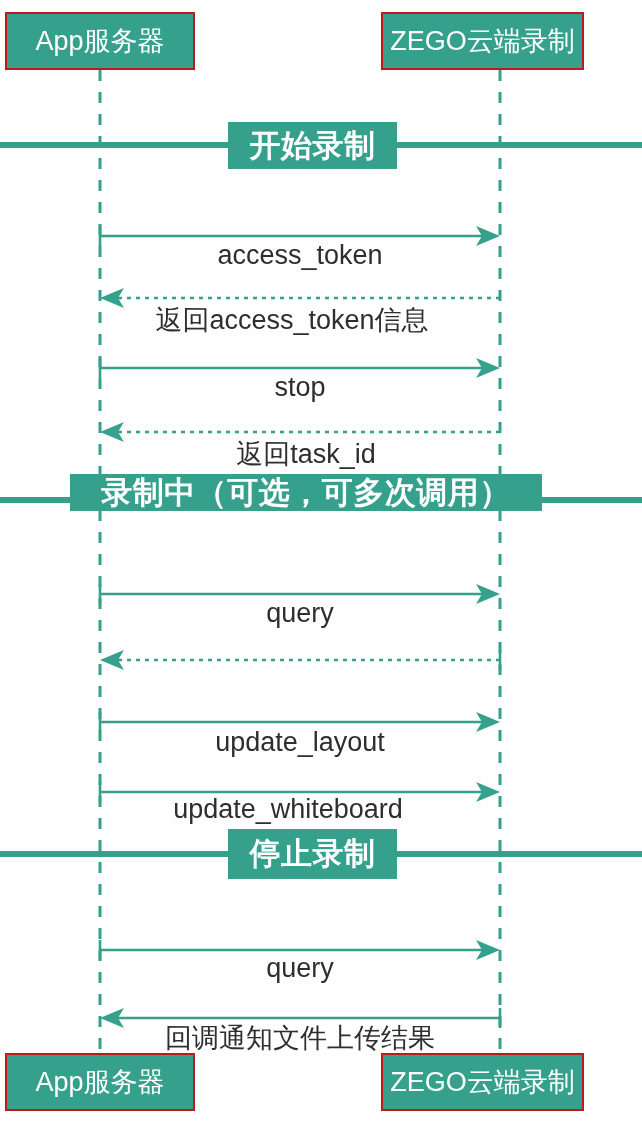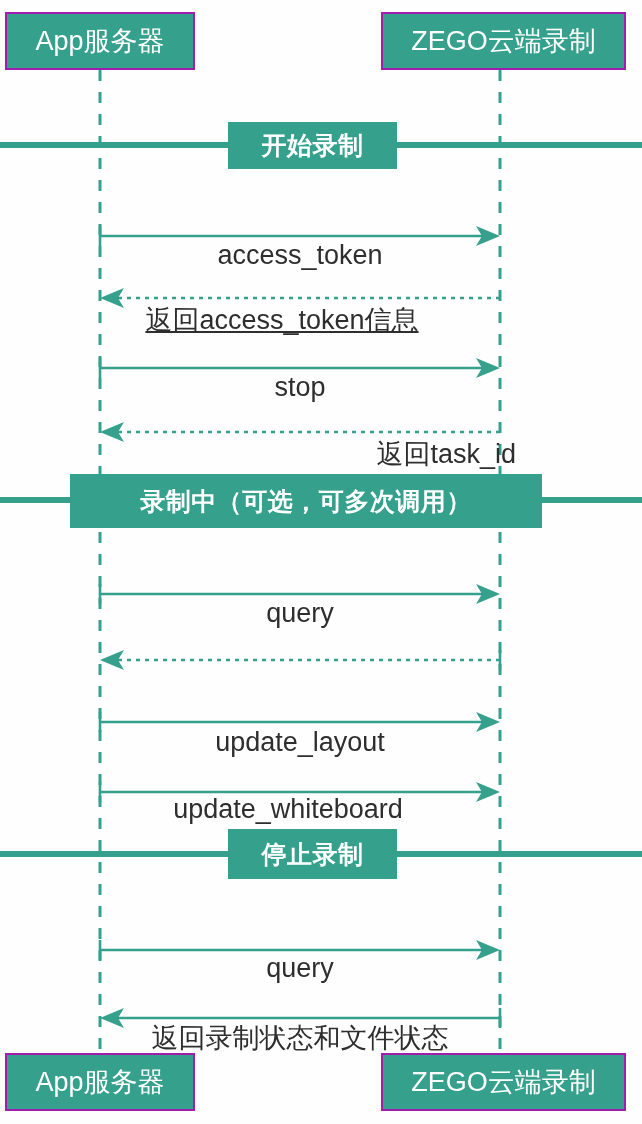--- a/index.html
+++ b/index.html
@@ -25,52 +25,52 @@
     top: 0;
     width: 642px;
     height: 1124px;
   }
 
   
   .actor-box {
     position: absolute;
     box-sizing: border-box;
     background: #35A08C;
-    border: 2px solid #a21caf;
+    border: 2px solid #b91c1c;
     color: #ffffff;
     display: flex;
     align-items: center;
     justify-content: center;
     font-size: 27px;
     letter-spacing: 0px;
     white-space: nowrap;
     font-family: "Liberation Sans", "DejaVu Sans", sans-serif;
   }
   .actor-left  { left: 5px;   width: 190px; }
-  .actor-right { left: 381px; width: 245px; }
+  .actor-right { left: 381px; width: 203px; }
   .actor-top    { top: 12px;   height: 58px; }
   .actor-bottom { top: 1053px; height: 58px; }
 
   
   .phase-banner {
     position: absolute;
     box-sizing: border-box;
     background: #35A08C;
     color: #ffffff;
     display: flex;
     align-items: center;
     justify-content: center;
-    font-size: 25px;
+    font-size: 31px;
     font-weight: bold;
     white-space: nowrap;
     letter-spacing: 0.5px;
     font-family: "Liberation Sans", "DejaVu Sans", sans-serif;
   }
   .phase-start { left: 228px; top: 122px; width: 169px; height: 47px; }
-  .phase-mid   { left: 70px;  top: 474px; width: 472px; height: 54px; }
+  .phase-mid   { left: 70px;  top: 474px; width: 472px; height: 37px; }
   .phase-stop  { left: 228px; top: 829px; width: 169px; height: 50px; justify-content: center; }
 
   
   .msg-label {
     position: absolute;
     color: #2e2e2e;
     font-size: 27px;
     white-space: nowrap;
     text-align: center;
     font-family: "Liberation Sans", "DejaVu Sans", sans-serif;
@@ -161,28 +161,28 @@
     <span>开始录制</span>
   </div>
   <div class="phase-banner phase-mid">
     <span>录制中（可选，可多次调用）</span>
   </div>
   <div class="phase-banner phase-stop">
     <span>停止录制</span>
   </div>
 
   <div class="msg-label" style="left:100px; top:200px; width:400px;">access_token</div>
-  <div class="msg-label" style="left:82px; top:262px; width:400px;text-decoration:underline;">返回access_token信息</div>
+  <div class="msg-label" style="left:92px; top:262px; width:400px;">返回access_token信息</div>
   <div class="msg-label" style="left:100px; top:332px; width:400px;">stop</div>
-  <div class="msg-label" style="left:116px; top:396px; width:400px;text-align:right;">返回task_id</div>
+  <div class="msg-label" style="left:106px; top:396px; width:400px;">返回task_id</div>
   <div class="msg-label" style="left:100px; top:558px; width:400px;">query</div>
   <div class="msg-label" style="left:100px; top:687px; width:400px;">update_layout</div>
   <div class="msg-label" style="left:88px; top:754px; width:400px;">update_whiteboard</div>
   <div class="msg-label" style="left:100px; top:913px; width:400px;">query</div>
-  <div class="msg-label" style="left:100px; top:980px; width:400px;">返回录制状态和文件状态</div>
+  <div class="msg-label" style="left:100px; top:980px; width:400px;">回调通知文件上传结果</div>
 
   <div class="actor-box actor-left actor-bottom">
     <span>App服务器</span>
   </div>
   <div class="actor-box actor-right actor-bottom">
     <span>ZEGO云端录制</span>
   </div>
 
 </div>
 

